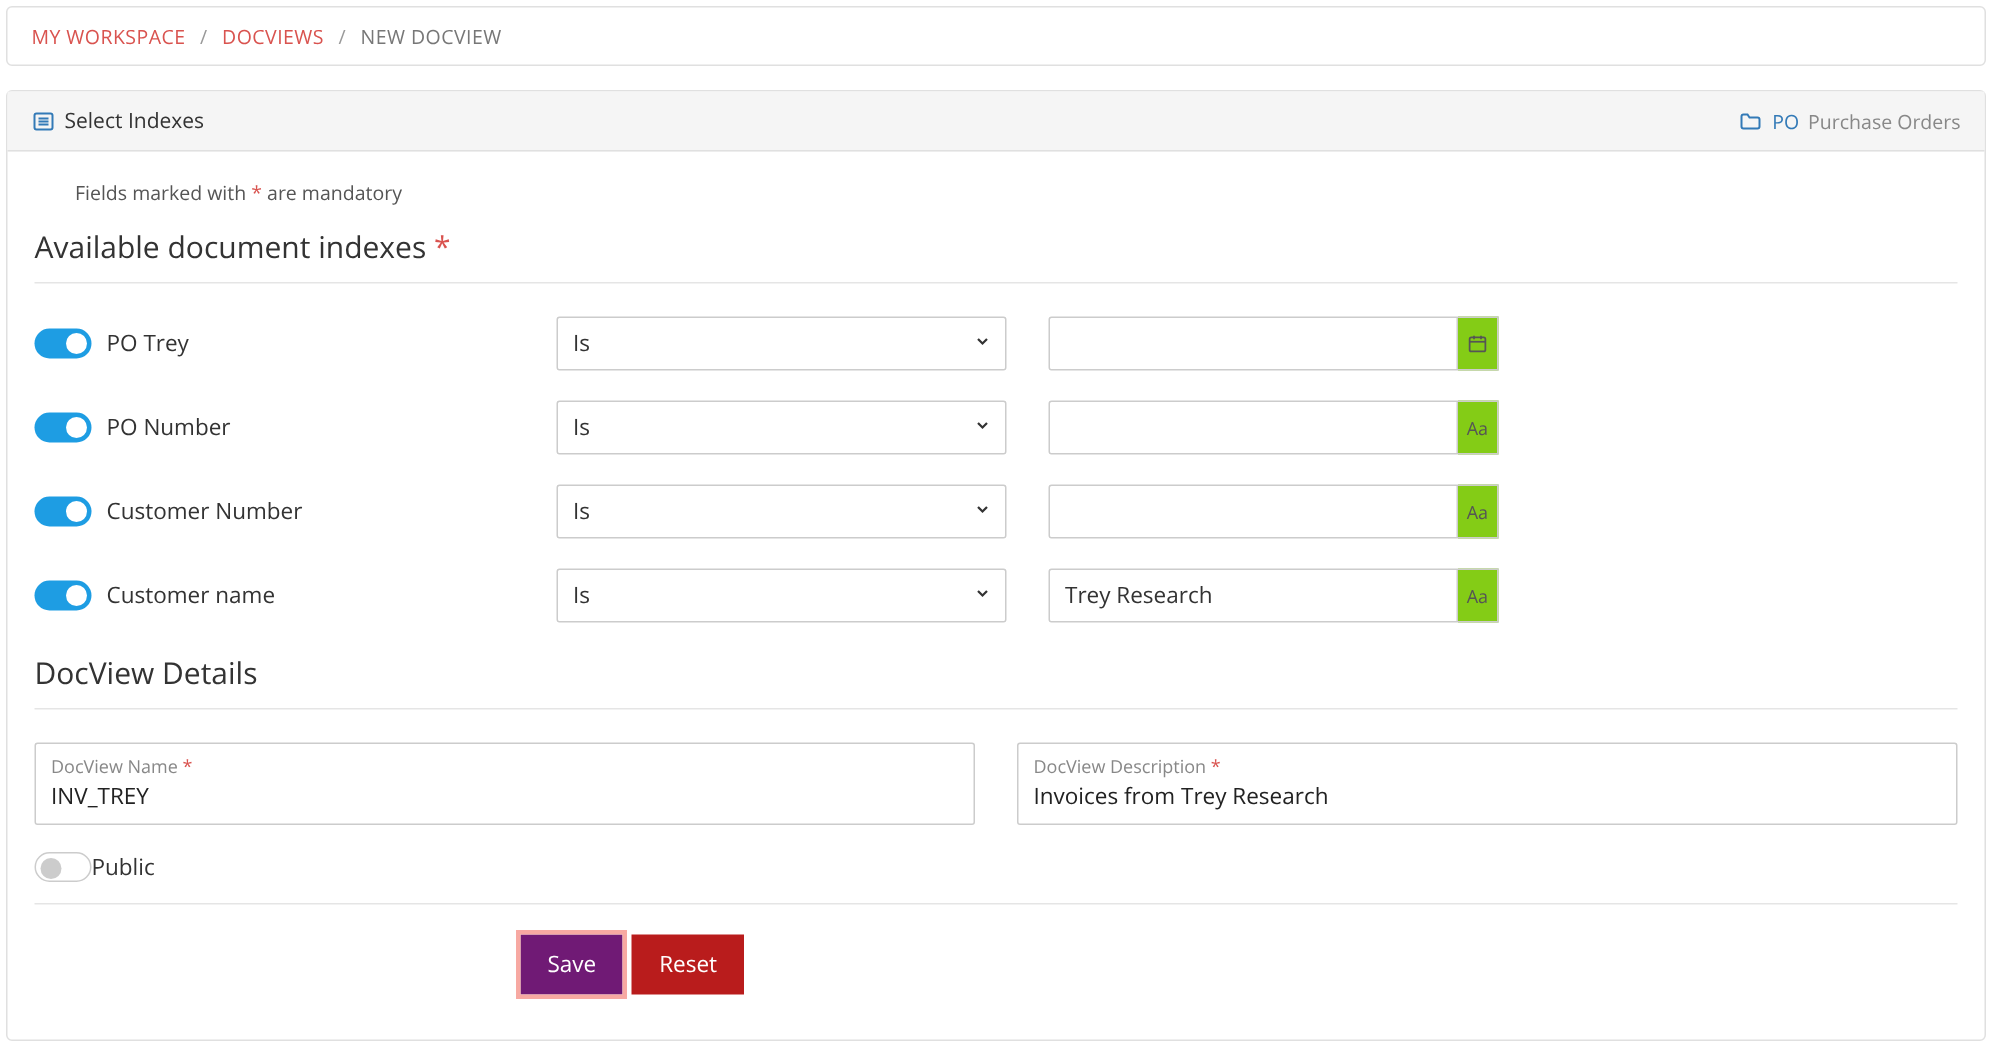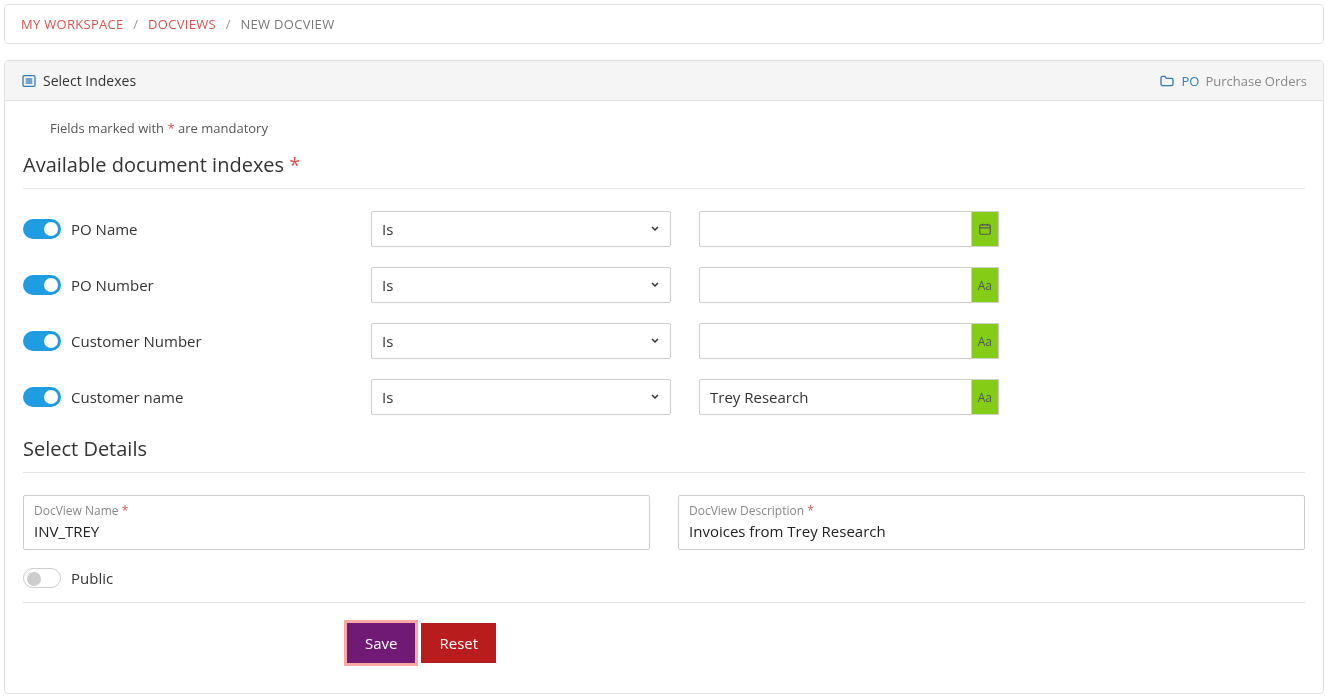--- a/index.html
+++ b/index.html
@@ -98,21 +98,21 @@
     display:grid; grid-template-columns: 1fr 1fr; gap:28px; margin-bottom: 18px;
   }
   .float-field {
     border:1px solid #ccc; padding: 6px 10px 8px 10px; border-radius:2px;
   }
   .float-field .fl-label { font-size:12px; color:#888; display:block; margin-bottom:2px; }
   .float-field input {
     border:none; outline:none; width:100%; font-size:15px; font-family:inherit; color:#222;
   }
   .public-row {
-    display:flex; align-items:center; gap:10px;
+    display:flex; align-items:center; 
     padding-bottom: 14px; border-bottom:1px solid #e5e5e5; margin-bottom: 20px;
   }
   .btn-row { display:flex; gap:6px; margin-left: 324px; }
   .btn {
     border:none; padding: 10px 18px; font-size:15px; cursor:pointer; color:#fff;
     font-family:inherit;
   }
   .btn-save { background:#701a75; outline: 3px solid #f7a9a2; outline-offset:0; }
   .btn-reset { background:#b91c1c; }
 </style>
@@ -156,21 +156,21 @@
       <span>Available document indexes</span>
       <span class="ast">*</span>
     </h2>
 
     <div id="indexes-container">
         <div class="index-row">
           <div class="toggle-wrap">
             <div class="toggle on">
               <div class="knob"></div>
             </div>
-            <span class="index-label">PO Name</span>
+            <span class="index-label">PO Trey</span>
           </div>
           <div class="select-wrap"><select class="select"><option>Is</option></select><span class="chev"><svg width="12" height="12" viewBox="0 0 24 24" fill="none" stroke="currentColor" stroke-width="3">
                 <polyline points="6 9 12 15 18 9"></polyline>
               </svg></span></div>
           <div class="input-group">
             <input type="text" class="text-input" style="">
             <div class="input-addon">
               <svg width="14" height="14" viewBox="0 0 24 24" fill="none" stroke="#555" stroke-width="2">
                 <rect x="3" y="5" width="18" height="16" rx="2"></rect>
                 <line x1="3" y1="10" x2="21" y2="10"></line>
@@ -220,21 +220,21 @@
           <div class="select-wrap"><select class="select"><option>Is</option></select><span class="chev"><svg width="12" height="12" viewBox="0 0 24 24" fill="none" stroke="currentColor" stroke-width="3">
                 <polyline points="6 9 12 15 18 9"></polyline>
               </svg></span></div>
           <div class="input-group">
             <input type="text" class="text-input" value="Trey Research" style="">
             <div class="input-addon">Aa</div>
           </div>
         </div>
       </div>
 
-    <h2 class="section-title" style="margin-top:10px;">Select Details</h2>
+    <h2 class="section-title" style="margin-top:10px;">DocView Details</h2>
 
     <div class="details-row">
       <div class="float-field">
         <span class="fl-label">
           <span>DocView Name</span> <span class="ast">*</span>
         </span>
         <input type="text" value="INV_TREY" style="">
       </div>
       <div class="float-field">
         <span class="fl-label">

